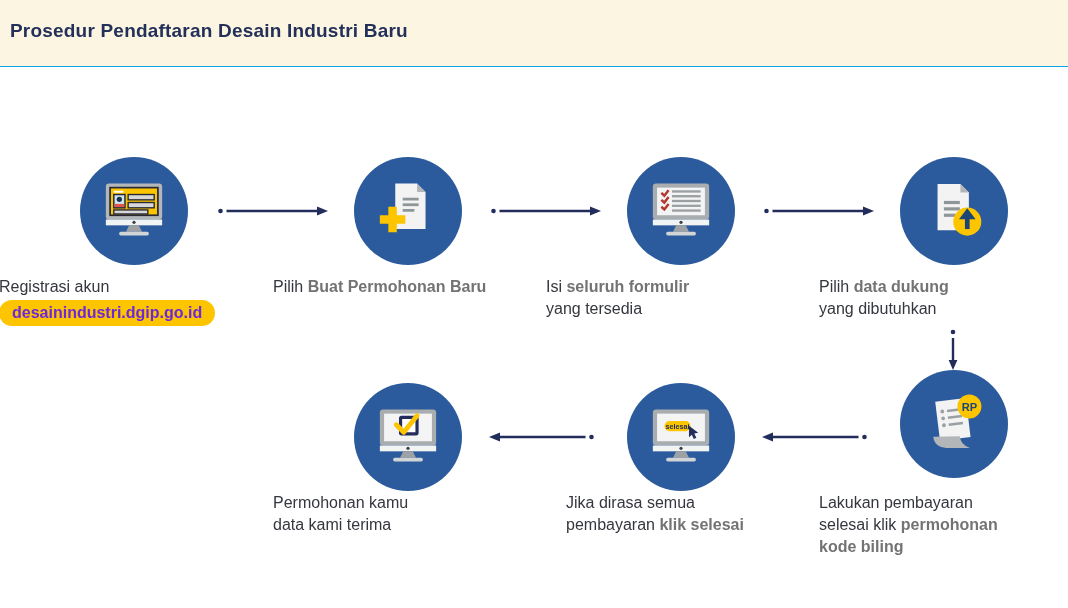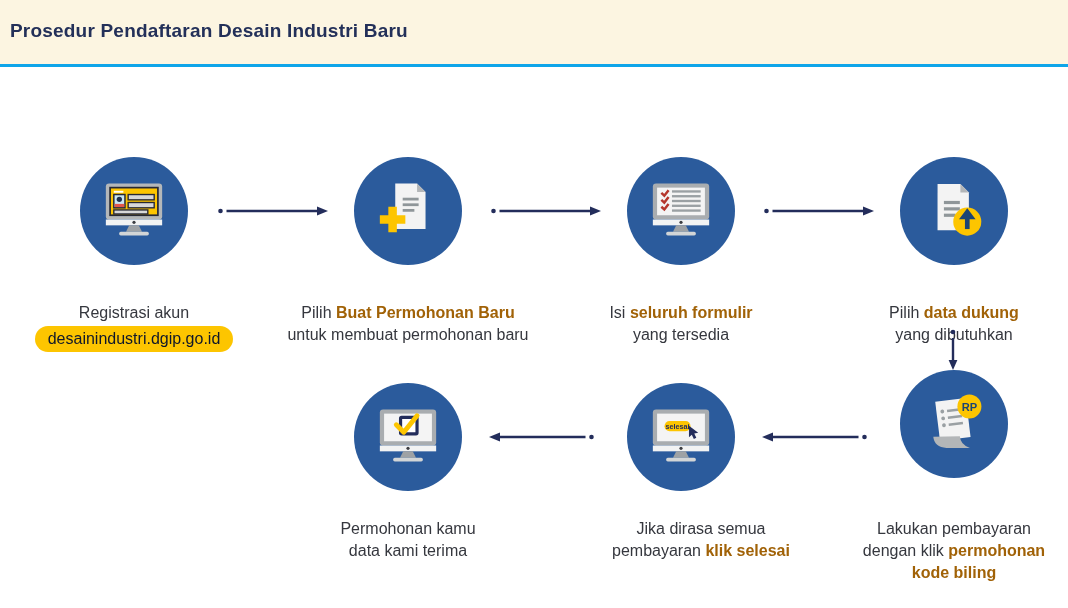--- a/index.html
+++ b/index.html
@@ -1,31 +1,31 @@
 <!DOCTYPE html>
 <html><head>
 <meta charset="utf-8">
 <style>
   html,body{margin:0;padding:0;background:#ffffff;}
   .page{position:relative;width:1068px;height:608px;background:#ffffff;overflow:hidden;
         font-family:"Liberation Sans",sans-serif;}
   .header{position:absolute;left:0;top:0;width:1068px;height:67px;background:#fcf5e1;
-          border-bottom:3px solid #0ea5e9;box-sizing:border-box;}
+          border-bottom:1px solid #0ea5e9;box-sizing:border-box;}
   .header h1{margin:0;padding:20px 0 0 10px;font-size:19px;line-height:22px;
              font-weight:bold;color:#233059;letter-spacing:.2px;}
   .circle{position:absolute;width:108px;height:108px;border-radius:50%;background:#2b5b9c;
           display:flex;align-items:center;justify-content:center;}
   .c1{left:80px;top:157px}.c2{left:354px;top:157px}.c3{left:627px;top:157px}.c4{left:900px;top:157px}
   .c5{left:900px;top:370px}.c6{left:627px;top:383px}.c7{left:354px;top:383px}
-  .caption{position:absolute;width:270px;text-align:center;color:#35373e;
-           font-size:16px;line-height:22px;margin-top:26px;}
+  .caption{position:absolute;width:270px;text-align:left;color:#35373e;
+           font-size:16px;line-height:22px;}
   .cap1{left:-1px;top:276px}.cap2{left:273px;top:276px}.cap3{left:546px;top:276px}.cap4{left:819px;top:276px}
   .cap5{left:819px;top:492px}.cap6{left:566px;top:492px}.cap7{left:273px;top:492px}
-  .cap-line .b{font-weight:bold;color:#a16207;}
-  .cap-line .pill{display:inline-block;background:#fdc500;color:#0f172a;font-weight:normal;
+  .cap-line .b{font-weight:bold;color:#737373;}
+  .cap-line .pill{display:inline-block;background:#fdc500;color:#6d28d9;font-weight:bold;
                   border-radius:15px;padding:1px 13px;line-height:24px;margin-top:2px;}
   .arrow{position:absolute;}
   .a12{left:217px;top:204px}.a23{left:490px;top:204px}.a34{left:763px;top:204px}
   .a45{left:946px;top:329px}.a56{left:762px;top:430px}.a67{left:489px;top:430px}
   svg text{font-family:"Liberation Sans",sans-serif;}
 </style>
 </head>
 <body>
 
 <div class="page">
@@ -62,21 +62,20 @@
       <polygon points="40.5,6 48.5,14 40.5,14" fill="#b3b6b8"></polygon>
       <rect x="27" y="19.5" width="15" height="2.6" fill="#8f9699"></rect>
       <rect x="27" y="24.8" width="15" height="2.6" fill="#8f9699"></rect>
       <rect x="27" y="30.1" width="11" height="2.6" fill="#8f9699"></rect>
       <rect x="5.5" y="36" width="24" height="8" fill="#fdc500"></rect>
       <rect x="13.5" y="28" width="8" height="24" fill="#fdc500"></rect>
     </svg>
   </div>
   <div class="caption cap2">
       <div class="cap-line"><span>Pilih </span><span class="b">Buat Permohonan Baru</span></div>
-      <div class="cap-line"><span>untuk membuat permohonan baru</span></div>
     </div>
 
   <div class="circle c3">
     <svg width="68" height="68" viewBox="0 0 64 64">
       <rect x="5.5" y="6" width="53" height="34" rx="3" fill="#a9adb0"></rect>
       <rect x="9.5" y="10" width="45" height="26" fill="#f4f4f4"></rect>
       <rect x="23.5" y="12.5" width="27" height="2.2" fill="#9aa0a3"></rect>
       <rect x="23.5" y="17" width="27" height="2.2" fill="#9aa0a3"></rect>
       <rect x="23.5" y="21.5" width="27" height="2.2" fill="#9aa0a3"></rect>
       <rect x="23.5" y="26" width="27" height="2.2" fill="#9aa0a3"></rect>
@@ -123,21 +122,21 @@
         <rect x="27" y="24.3" width="13.5" height="2.4" fill="#9aa0a3"></rect>
         <rect x="27" y="30.8" width="13.5" height="2.4" fill="#9aa0a3"></rect>
       </g>
       <path d="M12.5 44 Q13.5 54 25 54.5 L47 54.5 Q38 51.5 37.5 43.5 Z" fill="#b3b6b8"></path>
       <circle cx="46.5" cy="15.5" r="11.3" fill="#fdc500"></circle>
       <text x="46.5" y="19.5" font-size="10.5" font-weight="bold" fill="#1c4474" text-anchor="middle">RP</text>
     </svg>
   </div>
   <div class="caption cap5">
       <div class="cap-line"><span>Lakukan pembayaran</span></div>
-      <div class="cap-line"><span>dengan klik </span><span class="b">permohonan</span></div>
+      <div class="cap-line"><span>selesai klik </span><span class="b">permohonan</span></div>
       <div class="cap-line"><span class="b">kode biling</span></div>
     </div>
 
   <div class="circle c6">
     <svg width="68" height="68" viewBox="0 0 64 64">
       <rect x="5.5" y="6" width="53" height="34" rx="3" fill="#a9adb0"></rect>
       <rect x="9.5" y="10" width="45" height="26" fill="#f4f4f4"></rect>
       <rect x="16.5" y="17" width="24.5" height="9.6" rx="4.8" fill="#fdc500"></rect>
       <text x="28.7" y="24.2" font-size="6.8" font-weight="bold" fill="#232d5b" text-anchor="middle">selesai</text>
       <path d="M39.5 21.5 v10.8 l2.7 -2.5 1.9 4 2.3 -1.1 -1.9 -3.9 3.7 -0.7 Z" fill="#232d5b"></path>

